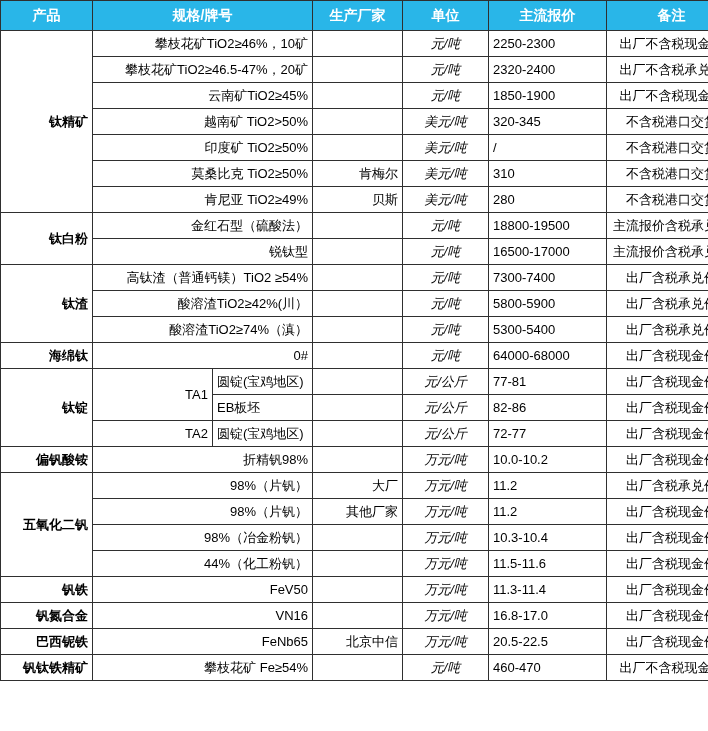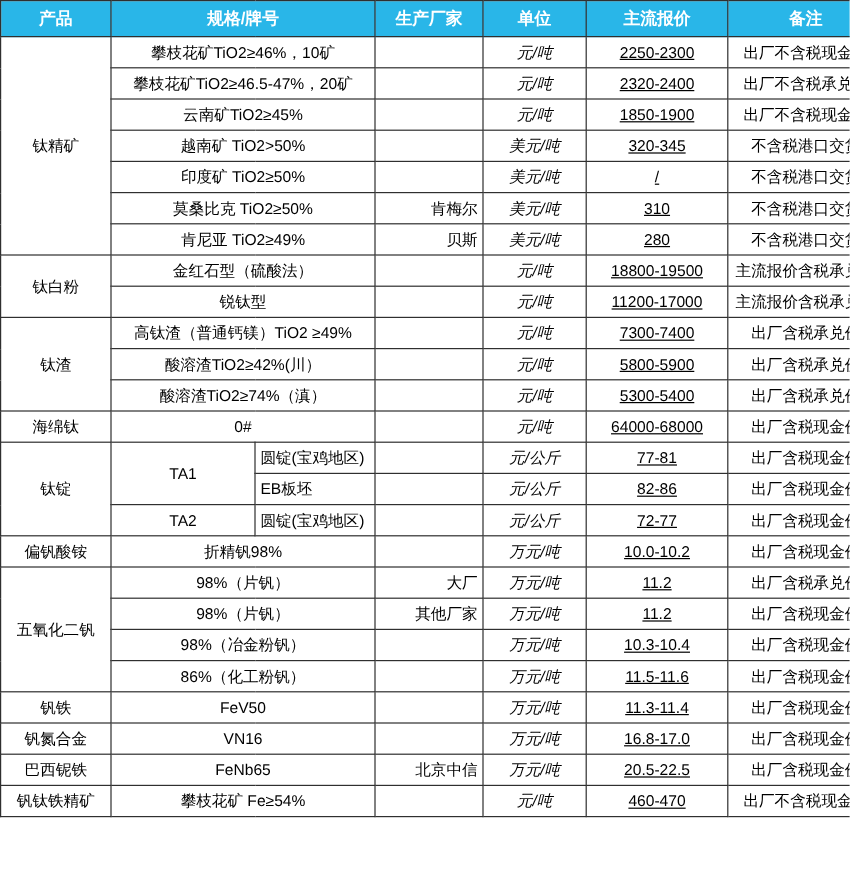--- a/index.html
+++ b/index.html
@@ -36,43 +36,41 @@
   }
   table.price-table thead th {
     background: #29b6e8;
     color: #ffffff;
     font-weight: bold;
     text-align: center;
     font-size: 14px;
     height: 30px;
   }
   .c-prod {
-    text-align: center;
-    font-weight: normal;
+    text-align: right;
+    font-weight: bold;
     font-size: 14px;
   }
   .c-spec {
-    text-align: center;
+    text-align: right;
     padding-left: 6px;
   }
   .c-spec-sub {
     text-align: left;
     padding-left: 6px;
     margin-top: 18px;
   }
   .c-maker {
     text-align: right;
   }
   .c-unit {
     text-align: center;
     font-style: italic;
   }
   .c-price {
-    text-align: center;
-    text-decoration: underline;
   }
   .c-note {
     text-align: center;
   }
   col.w-prod { width: 92px; }
   col.w-spec { width: 120px; }
   col.w-spec2 { width: 100px; }
   col.w-maker { width: 90px; }
   col.w-unit { width: 86px; }
   col.w-price { width: 118px; }
@@ -158,26 +156,26 @@
           <td class="c-spec" colspan="2">金红石型（硫酸法）</td>
           <td class="c-maker"></td>
           <td class="c-unit">元/吨</td>
           <td class="c-price">18800-19500</td>
           <td class="c-note">主流报价含税承兑价</td>
         </tr>
         <tr>
           <td class="c-spec" colspan="2">锐钛型</td>
           <td class="c-maker"></td>
           <td class="c-unit">元/吨</td>
-          <td class="c-price">11200-17000</td>
+          <td class="c-price">16500-17000</td>
           <td class="c-note">主流报价含税承兑价</td>
         </tr>
         <tr>
           <td class="c-prod" rowspan="3">钛渣</td>
-          <td class="c-spec" colspan="2">高钛渣（普通钙镁）TiO2 ≥49%</td>
+          <td class="c-spec" colspan="2">高钛渣（普通钙镁）TiO2 ≥54%</td>
           <td class="c-maker"></td>
           <td class="c-unit">元/吨</td>
           <td class="c-price">7300-7400</td>
           <td class="c-note">出厂含税承兑价</td>
         </tr>
         <tr>
           <td class="c-spec" colspan="2">酸溶渣TiO2≥42%(川）</td>
           <td class="c-maker"></td>
           <td class="c-unit">元/吨</td>
           <td class="c-price">5800-5900</td>
@@ -246,21 +244,21 @@
           <td class="c-note">出厂含税现金价</td>
         </tr>
         <tr>
           <td class="c-spec" colspan="2">98%（冶金粉钒）</td>
           <td class="c-maker"></td>
           <td class="c-unit">万元/吨</td>
           <td class="c-price">10.3-10.4</td>
           <td class="c-note">出厂含税现金价</td>
         </tr>
         <tr>
-          <td class="c-spec" colspan="2">86%（化工粉钒）</td>
+          <td class="c-spec" colspan="2">44%（化工粉钒）</td>
           <td class="c-maker"></td>
           <td class="c-unit">万元/吨</td>
           <td class="c-price">11.5-11.6</td>
           <td class="c-note">出厂含税现金价</td>
         </tr>
         <tr>
           <td class="c-prod" rowspan="1">钒铁</td>
           <td class="c-spec" colspan="2">FeV50</td>
           <td class="c-maker"></td>
           <td class="c-unit">万元/吨</td>

